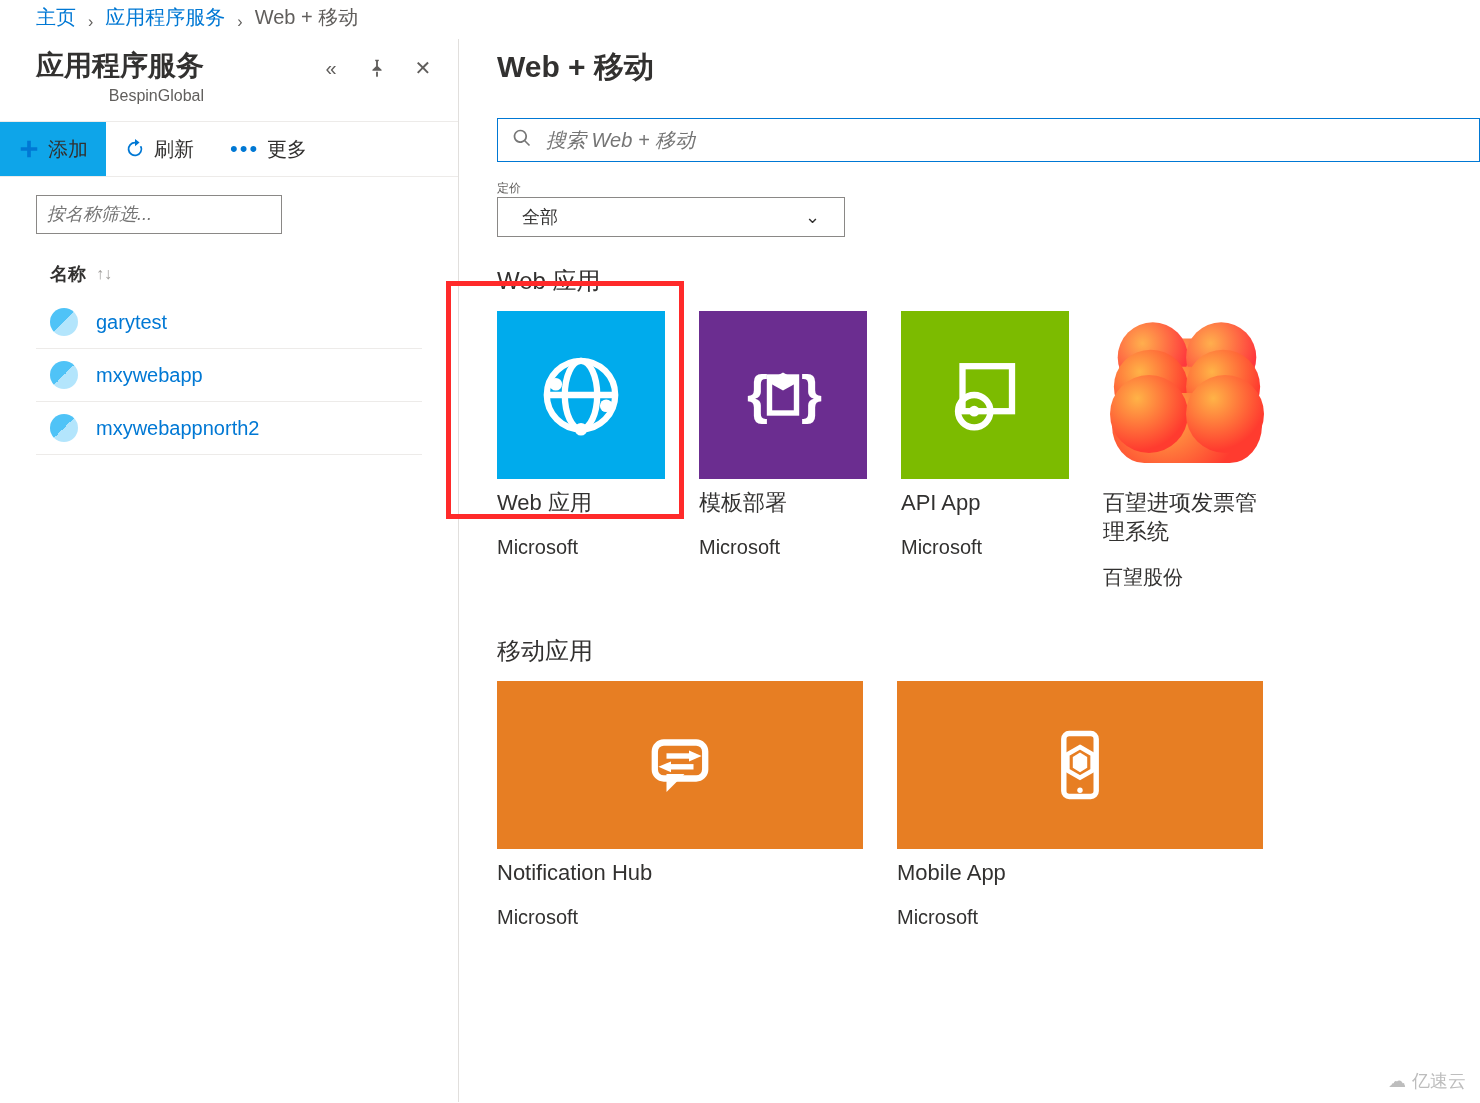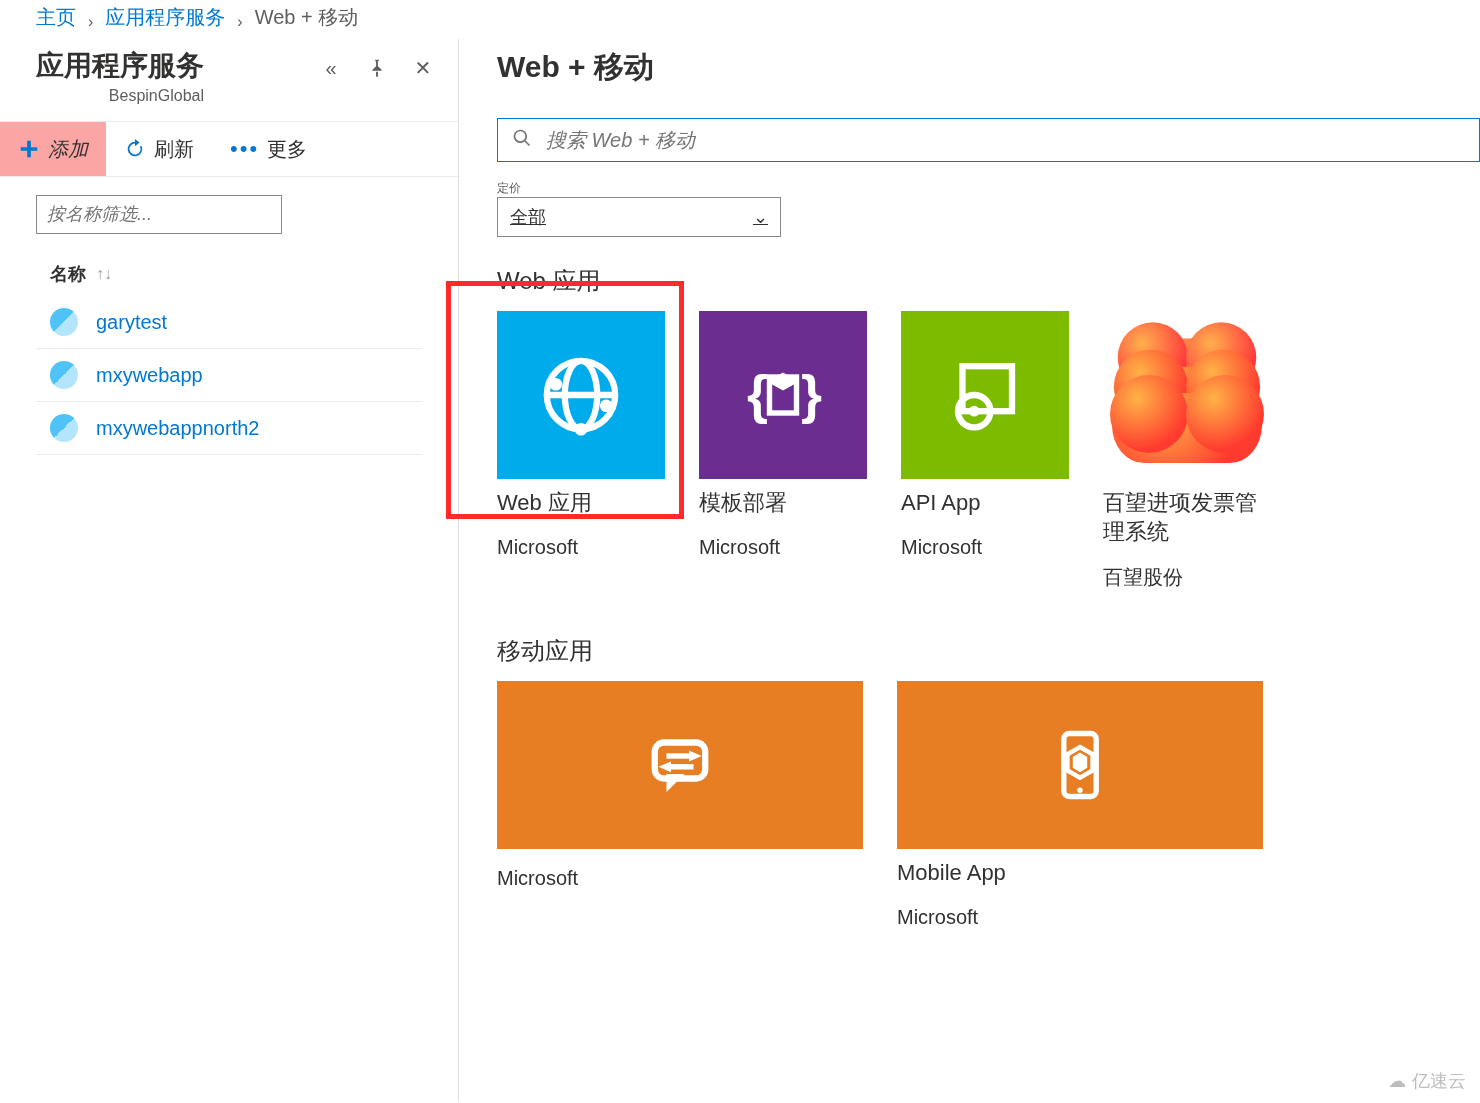--- a/index.html
+++ b/index.html
@@ -55,21 +55,21 @@
     }
     .tool-btn {
       display: flex;
       align-items: center;
       gap: 8px;
       padding: 0 18px;
       font-size: 20px;
       cursor: pointer;
       color: #323130;
     }
-    .tool-btn.active { background: #fca5a5; font-style: italic; }
+    .tool-btn.active { background: #0ea5e9; }
     .tool-btn .ticon { color: #0078d4; font-size: 22px; display:flex; }
     .tool-btn svg { width:22px; height:22px; fill:#0078d4; }
 
     .filter-box {
       margin: 18px 0 0 36px;
       width: 246px;
     }
     .filter-box input {
       width: 100%;
       border: 1px solid #8a8886;
@@ -119,26 +119,25 @@
       gap:14px;
     }
     .search-row svg { width:20px; height:20px; fill:#767676; }
     .search-row input {
       border:none; outline:none; flex:1;
       font-size:20px; font-style:italic; color:#767676;
     }
 
     .pricing-label { font-size:12px; color:#605e5c; margin-bottom:0; }
     .pricing-select {
-      width:284px; height:40px;
+      width:348px; height:40px;
       border:1px solid #8a8886;
       display:flex; align-items:center; justify-content:space-between;
-      padding:0 12px; font-size:18px; cursor:pointer;
+      padding:0 24px; font-size:18px; cursor:pointer;
       margin-bottom: 28px;
-      text-decoration: underline;
     }
     .pricing-select .chev { font-size:18px; color:#323130; }
 
     .section-title { font-size:24px; font-weight:400; margin-bottom:14px; }
 
     .card-row { display:flex; gap:34px; margin-bottom:44px; }
     .card { width:168px; cursor:pointer; }
     .card.wide { width:366px; }
     .card .thumb {
       width:100%; height:168px;
@@ -336,20 +335,21 @@
         <div class="thumb bg-orange">
           <svg viewBox="0 0 100 100">
               <rect x="22" y="25" width="56" height="40" rx="10" fill="none" stroke="#fff" stroke-width="7"></rect>
               <polygon points="35,60 35,80 55,60" fill="#fff"></polygon>
               <line x1="35" y1="40" x2="60" y2="40" stroke="#fff" stroke-width="6"></line>
               <polygon points="60,34 74,40 60,46" fill="#fff"></polygon>
               <line x1="65" y1="52" x2="40" y2="52" stroke="#fff" stroke-width="6"></line>
               <polygon points="40,46 26,52 40,58" fill="#fff"></polygon>
             </svg>
         </div>
+        <div class="cname">Notification Hub</div>
         <div class="cpub">Microsoft</div>
       </div>
       <div class="card wide">
         <div class="thumb bg-orange">
           <svg viewBox="0 0 100 100">
               <rect x="32" y="15" width="36" height="70" rx="6" fill="none" stroke="#fff" stroke-width="6"></rect>
               <circle cx="50" cy="78" r="3" fill="#fff"></circle>
               <polygon points="50,30 64,38 64,56 50,64 36,56 36,38" fill="none" stroke="#fff" stroke-width="5"></polygon>
               <polygon points="50,36 58,41 58,53 50,58 42,53 42,41" fill="#fff"></polygon>
             </svg>

